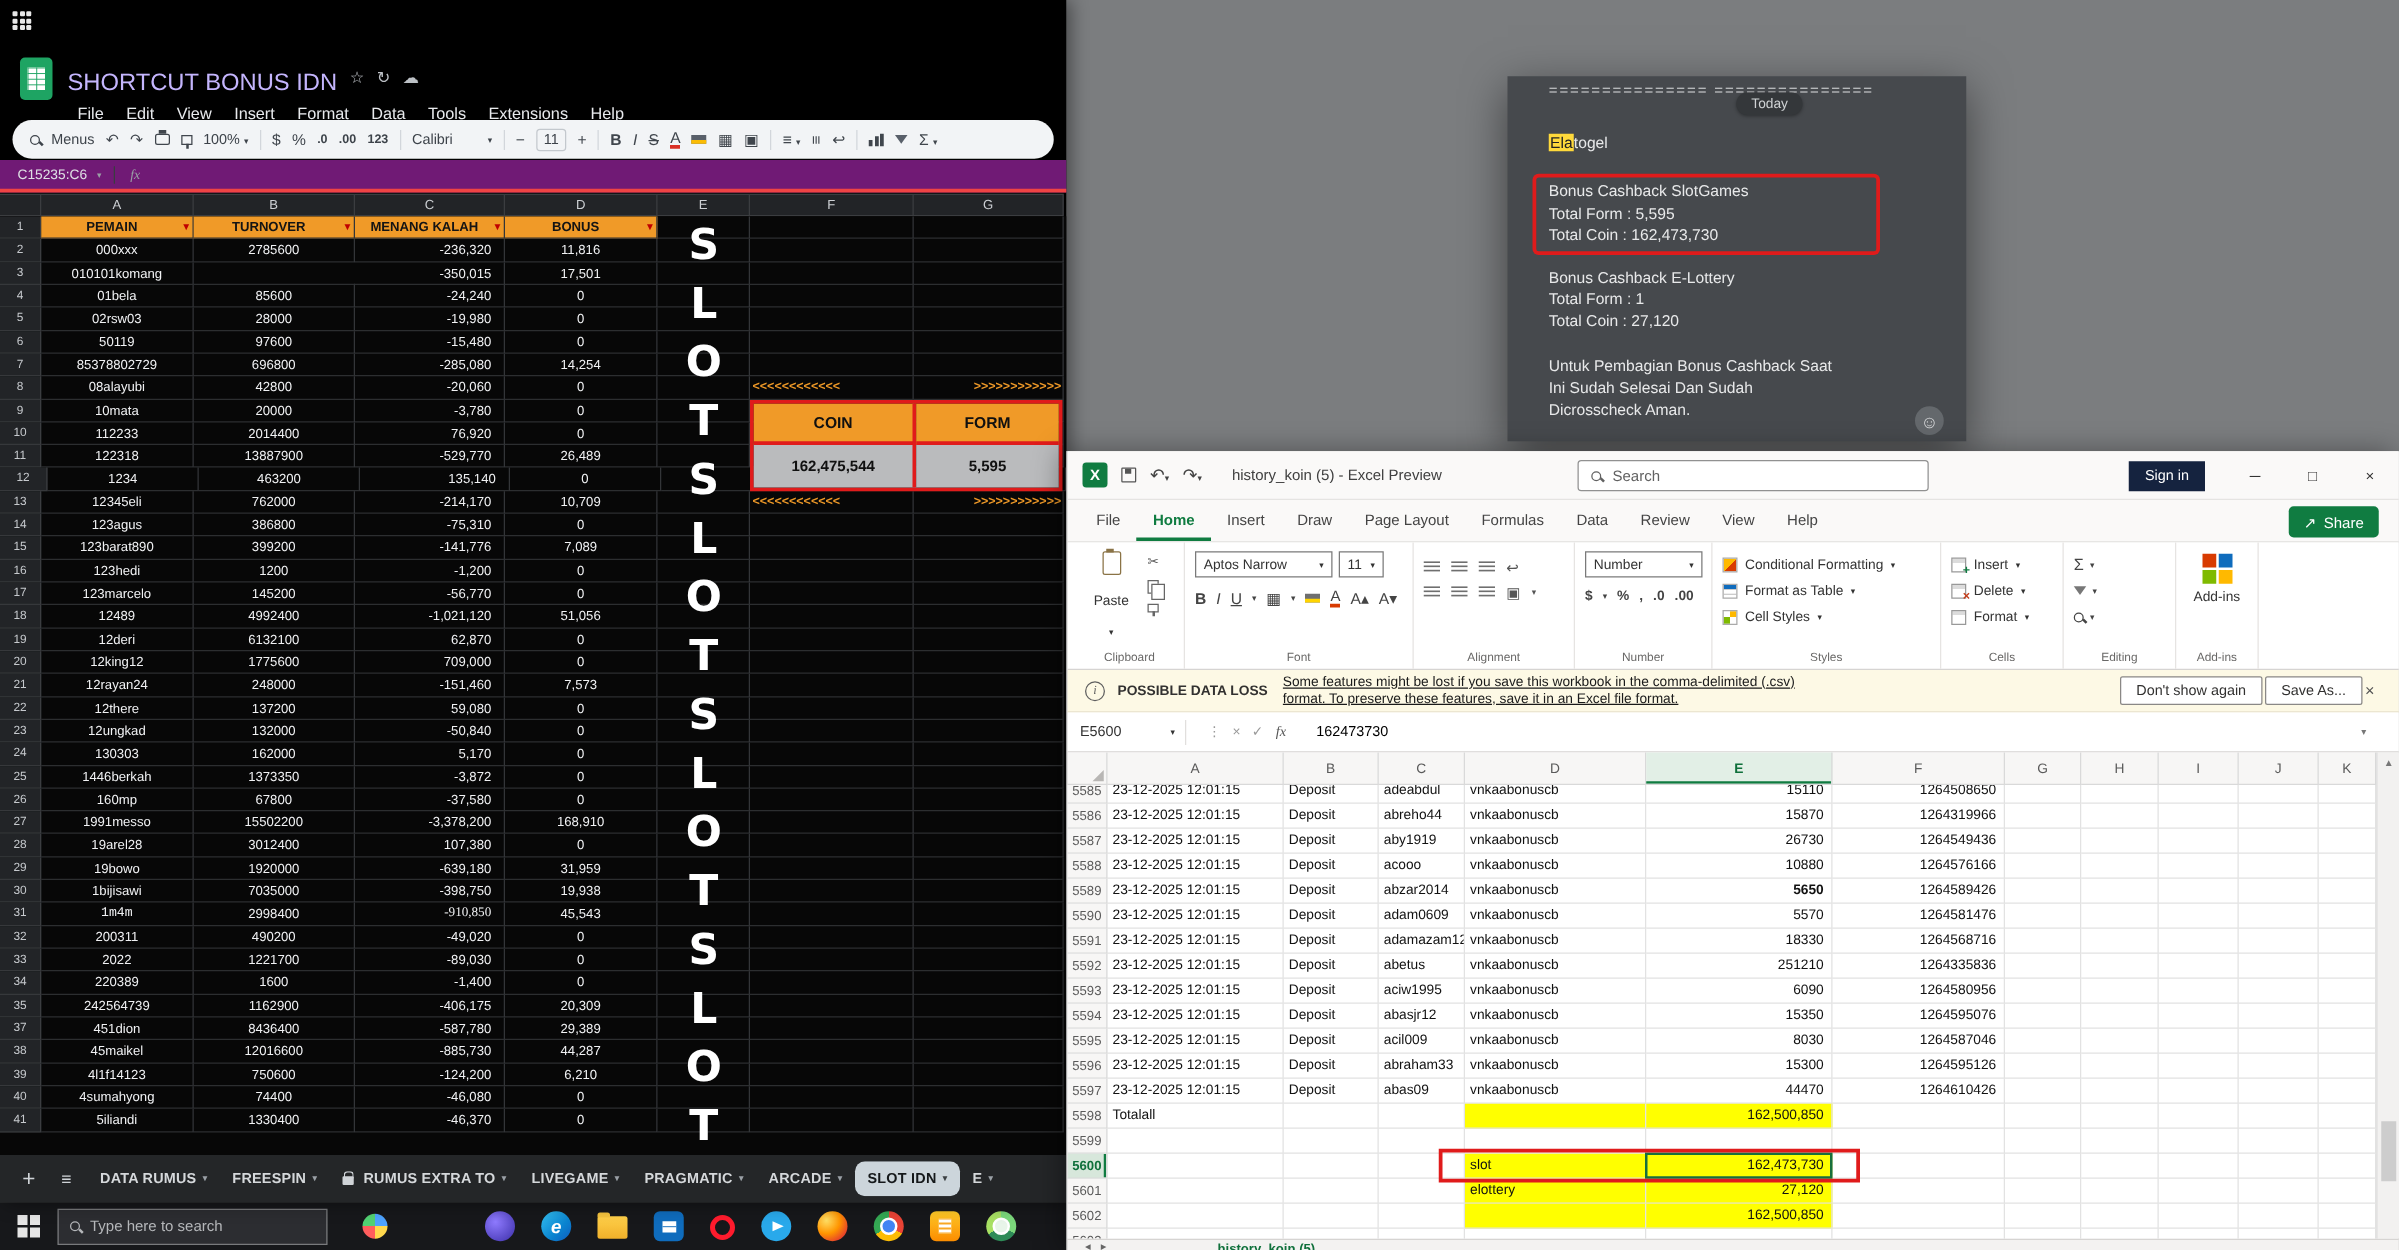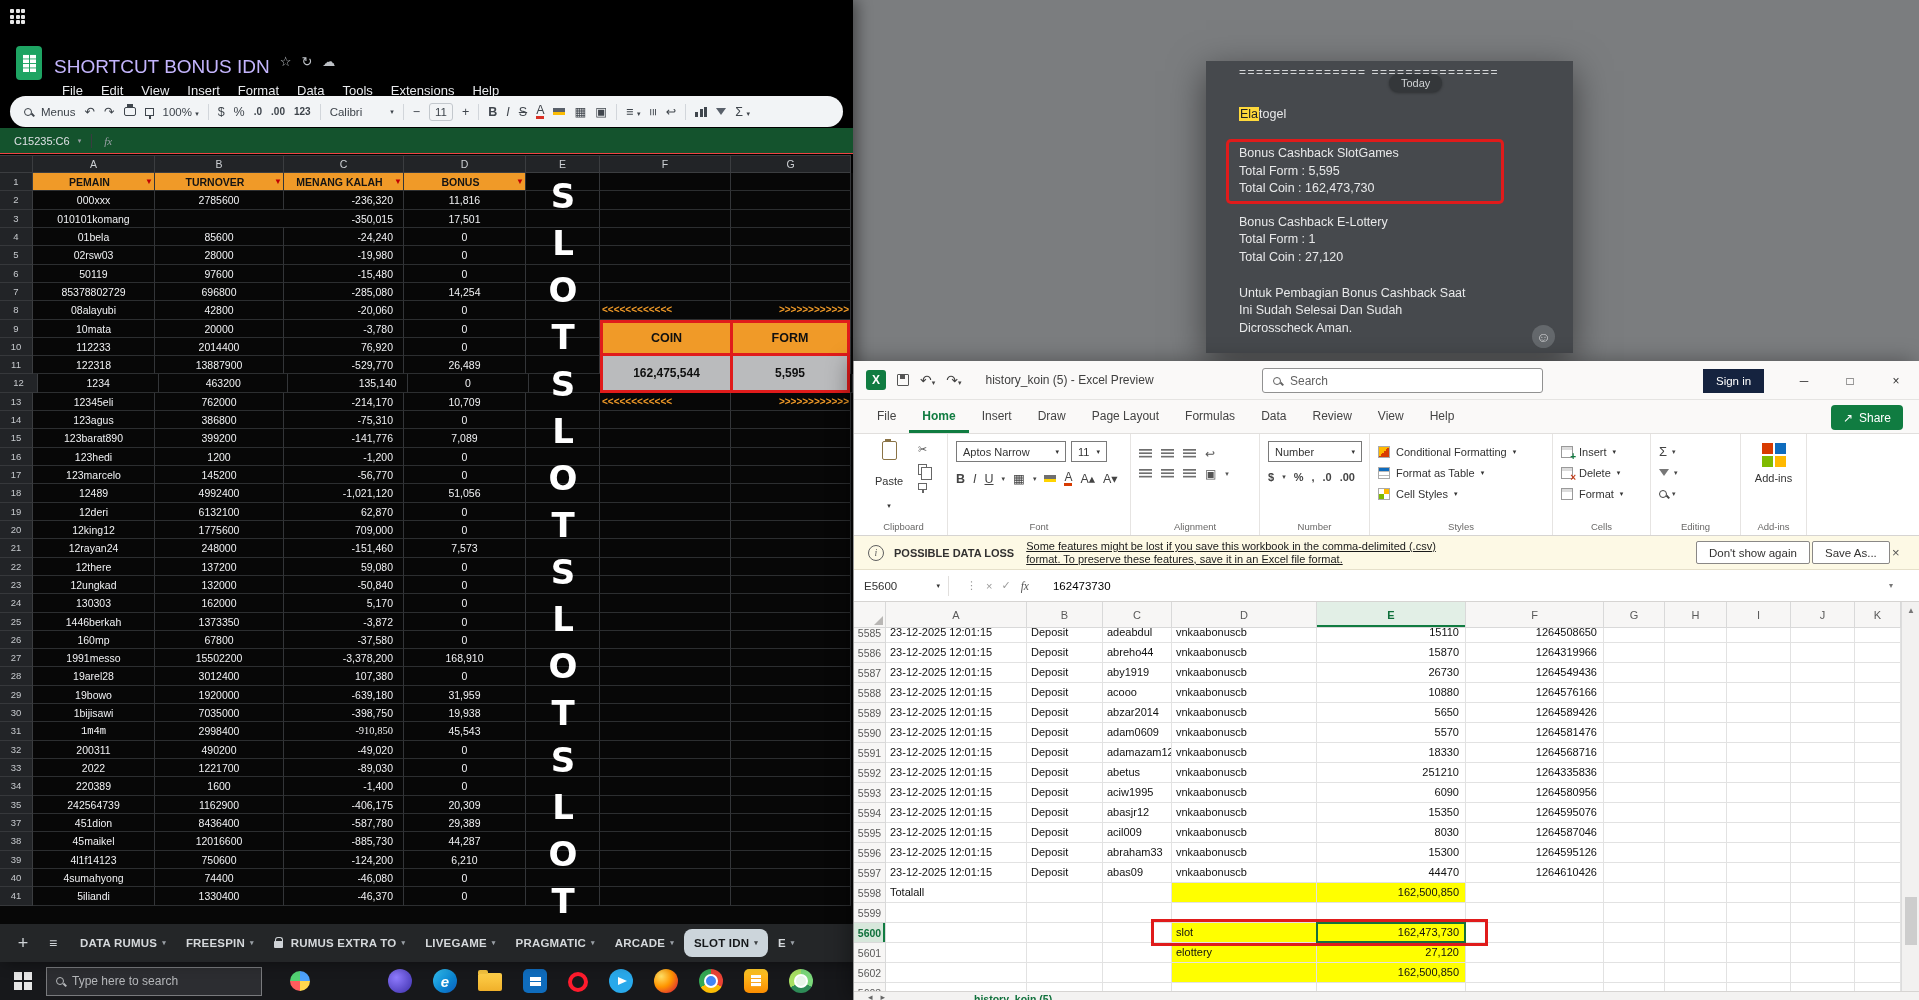--- a/index.html
+++ b/index.html
@@ -42,22 +42,22 @@
   .tb-b { font-weight:700; } .tb-i { font-style:italic; } .tb-s { text-decoration:line-through; }
   .tb-a { border-bottom:3px solid #d93025; line-height:11px; }
   .ic-fillc { width:12px; height:7px; background:#59606a; border-bottom:3px solid #fbbc04; }
   .ic-chart { width:12px; height:10px; background:
       linear-gradient(#40464d 0 0) 0 100%/3px 5px no-repeat,
       linear-gradient(#40464d 0 0) 4.5px 100%/3px 8px no-repeat,
       linear-gradient(#40464d 0 0) 9px 100%/3px 10px no-repeat; }
   .ic-funnel { width:0; height:0; border-left:5px solid transparent; border-right:5px solid transparent;
                border-top:7px solid #59606a; }
   .rot90 { transform:rotate(90deg); display:inline-block; }
-  .s-formula { position:absolute; top:128px; left:0; right:0; height:26px; background:#14532d;
-               border-bottom:1px solid #ef4444; display:flex; align-items:center; color:#dfe1e5; font-size:11px; }
+  .s-formula { position:absolute; top:128px; left:0; right:0; height:26px; background:#701a75;
+               border-bottom:3px solid #ef4444; display:flex; align-items:center; color:#dfe1e5; font-size:11px; }
   .s-namebox { padding-left:14px; }
   .s-nb-caret { font-size:7px; margin:0 10px 0 8px; color:#9aa0a6; }
   .s-fsep { width:1px; height:14px; background:#3a3c40; margin-right:12px; }
   .s-fx { font-style:italic; color:#9aa0a6; font-family:"Liberation Serif",serif; }
   .s-colheads { position:absolute; top:155px; left:0; height:18px; display:flex; background:#222427;
                 border-bottom:1px solid #3b3d40; border-top:1px solid #3b3d40; }
   .s-ch { text-align:center; font-size:10.5px; color:#cdd0d4; line-height:17px; border-right:1px solid #3b3d40; }
   .s-grid { position:absolute; top:173px; left:0; width:853px; height:751px; background:#070707; overflow:hidden; }
   .s-row { display:flex; height:18.32px; }
   .s-rn { background:#222427; color:#c6c9cd; font-size:9.5px; text-align:center; line-height:18.3px;
@@ -1192,21 +1192,21 @@
             <div class="x-cell x-col-i" style="width: 64px;"></div>
             <div class="x-cell x-col-j" style="width: 64px;"></div>
             <div class="x-cell x-col-k" style="width: 46px;"></div>
           </div>
           <div class="x-row">
             <div class="x-rn" style="width: 32px;">5589</div>
             <div class="x-cell x-col-a" style="width: 141px;">23-12-2025 12:01:15</div>
             <div class="x-cell x-col-b" style="width: 76px;">Deposit</div>
             <div class="x-cell x-col-c" style="width: 69px;">abzar2014</div>
             <div class="x-cell x-col-d" style="width: 145px;">vnkaabonuscb</div>
-            <div class="x-cell x-col-e" style="width: 149px;">5650</div>
+            <div class="x-cell x-col-e" style="width: 149px; font-weight: bold;">5650</div>
             <div class="x-cell x-col-f" style="width: 138px;">1264589426</div>
             <div class="x-cell x-col-g" style="width: 61px;"></div>
             <div class="x-cell x-col-h" style="width: 62px;"></div>
             <div class="x-cell x-col-i" style="width: 64px;"></div>
             <div class="x-cell x-col-j" style="width: 64px;"></div>
             <div class="x-cell x-col-k" style="width: 46px;"></div>
           </div>
           <div class="x-row">
             <div class="x-rn" style="width: 32px;">5590</div>
             <div class="x-cell x-col-a" style="width: 141px;">23-12-2025 12:01:15</div>

